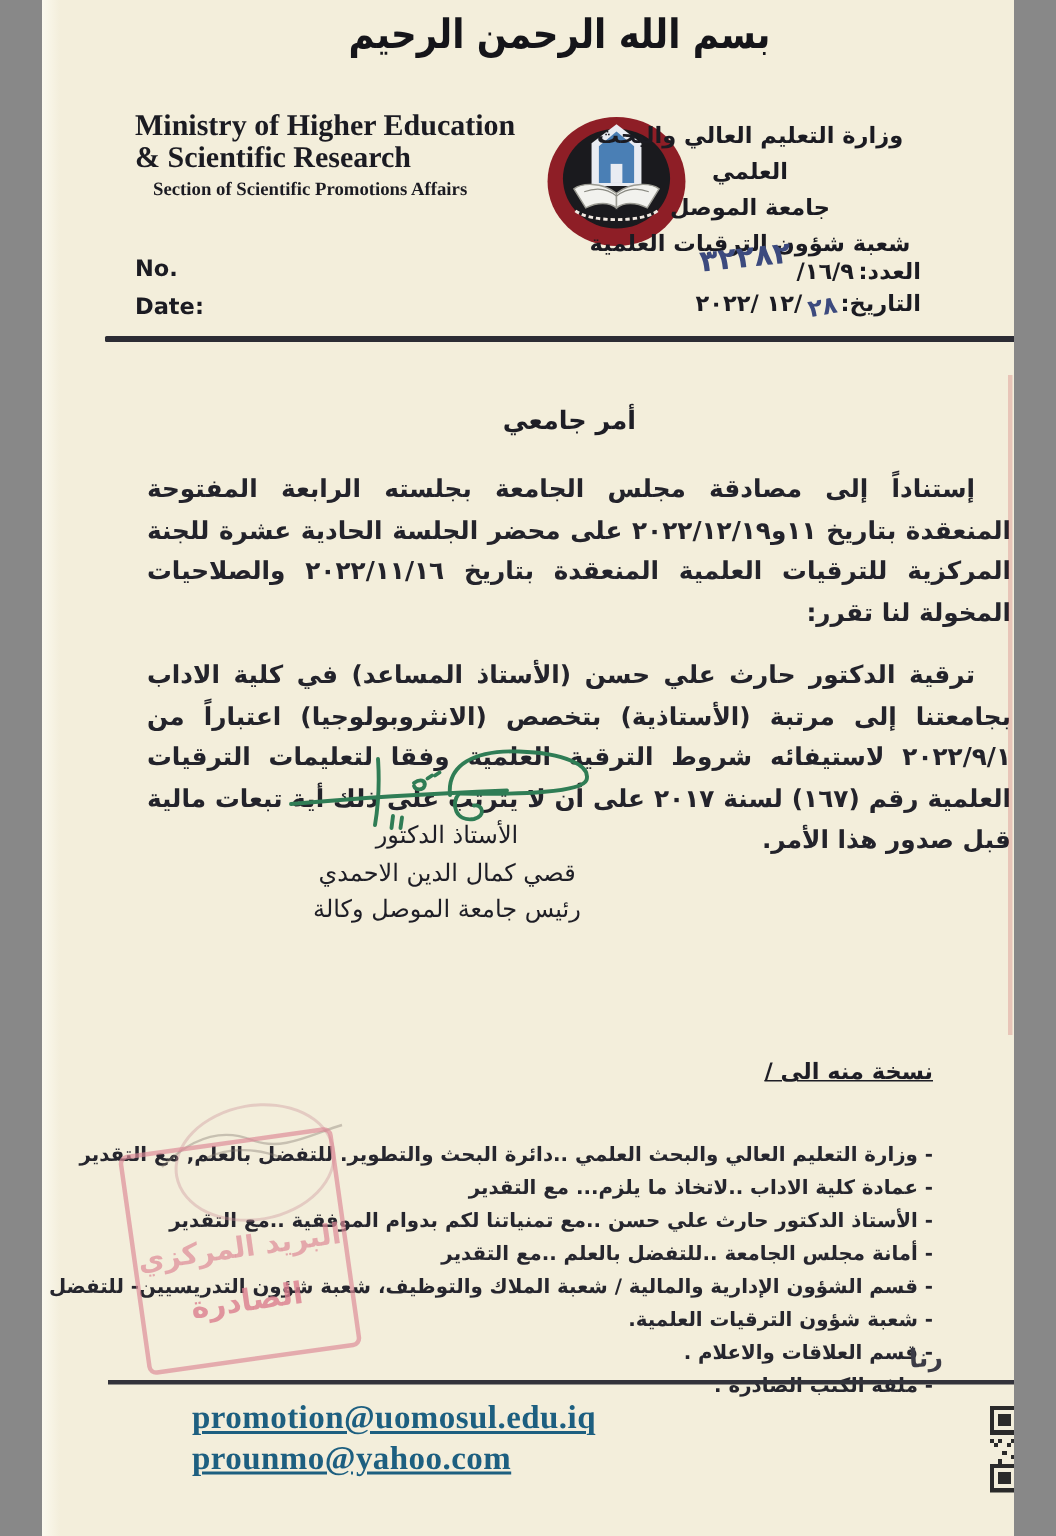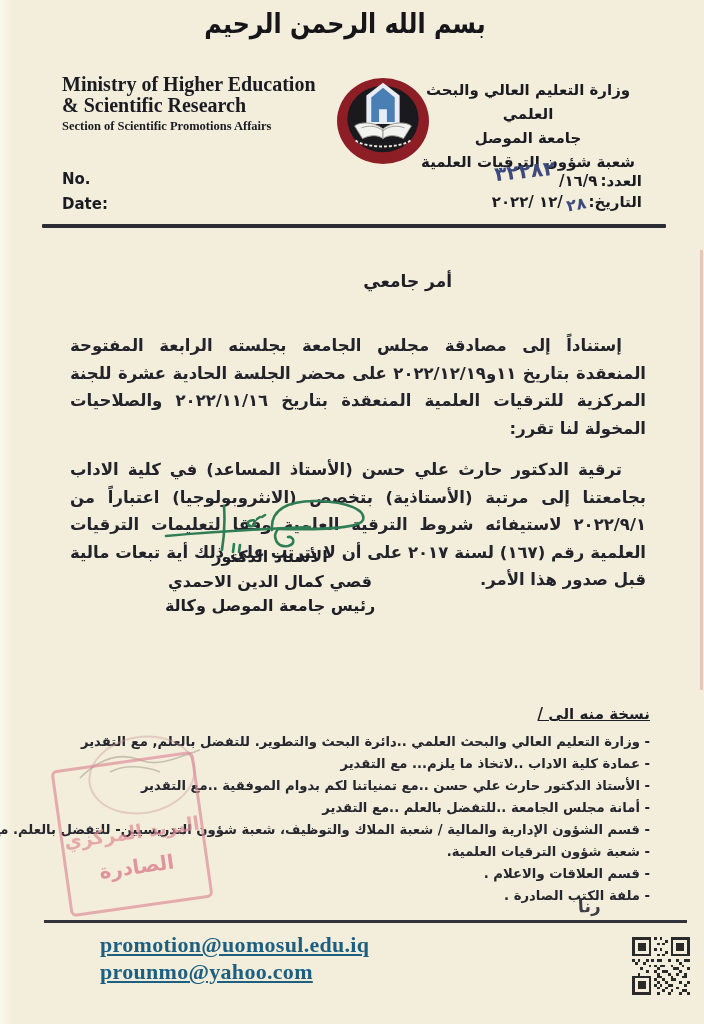--- a/index.html
+++ b/index.html
@@ -1,55 +1,55 @@
 <!DOCTYPE html>
 <html><head>
 <meta charset="utf-8">
 <style>
   html,body{margin:0;padding:0;background:#888;}
   .page{
-    position:relative;width:704px;height:1024px;margin:0 auto;
+    position:relative;width:648px;height:1024px;margin:0 auto;
     background:#f3eedb;
     background-image:linear-gradient(90deg,#fbf9ee 0,#f3eedb 12px),linear-gradient(180deg,#f6f2e2 0,#f3eedb 40px);
     overflow:hidden;
     font-family:"DejaVu Sans",sans-serif;color:#26262e;
   }
   .ar{direction:rtl;font-family:"DejaVu Sans",sans-serif;}
   .en{font-family:"Liberation Serif",serif;}
   .abs{position:absolute;}
 
   .bismillah{left:170px;top:8px;width:350px;text-align:center;font-size:27px;font-weight:bold;color:#15151a;transform:scaleX(.88);letter-spacing:-1px;}
 
   .hdr-en{left:62px;top:74px;width:270px;font-weight:bold;color:#1b1b22;}
   .hdr-en .l{font-size:20px;line-height:21px;}
-  .hdr-en .s{font-size:12.5px;line-height:17px;margin-top:2px;}
+  .hdr-en .s{font-size:12.5px;line-height:17px;margin-top:2px;margin-left:12px;}
 
   .hdr-ar{right:56px;top:78px;width:240px;text-align:center;font-weight:bold;font-size:15px;line-height:24px;color:#1b1b22;}
 
   .logo{left:334px;top:76px;width:98px;height:90px;}
 
   .ref-en{left:62px;font-weight:bold;font-size:15px;color:#1b1b22;}
   .ref-ar{right:62px;display:flex;direction:ltr;align-items:flex-end;gap:3px;font-weight:bold;font-size:15px;color:#1b1b22;}
   .digits{unicode-bidi:bidi-override;direction:ltr;}
   .hand{font-size:20px;font-weight:bold;color:#3c4a7e;transform:rotate(-6deg) translateY(-7px);display:inline-block;letter-spacing:2px;}
   .hand2{font-size:16px;font-weight:bold;color:#3c4a7e;transform:rotate(-10deg) translateY(3px);display:inline-block;}
 
   .rule{left:42px;width:624px;top:224px;height:4px;background:#2c2c34;border-radius:1px;}
   .rule2{left:44px;width:643px;top:920px;height:3px;background:#33333b;}
 
   .title{right:252px;top:271px;font-size:17px;font-weight:bold;color:#1e1e26;}
 
-  .body-text{left:70px;width:576px;top:332px;}
+  .body-text{left:70px;width:576px;top:312px;}
   .body-text p{margin:0 0 14px 0;font-size:16.5px;font-weight:bold;line-height:27.5px;text-align:justify;text-align-last:right;text-indent:24px;color:#23232b;}
 
   .sig-svg{left:160px;top:496px;width:220px;height:60px;}
-  .sig-block{left:148px;top:545px;width:244px;text-align:center;font-weight:bold;font-size:16px;line-height:24.5px;color:#1e1e26;}
+  .sig-block{left:148px;top:545px;width:244px;text-align:center;font-weight:normal;font-size:16px;line-height:24.5px;color:#1e1e26;}
 
   .copies-h{right:54px;top:705px;font-size:15px;font-weight:bold;text-decoration:underline;color:#1e1e26;}
-  .copies{right:54px;left:52px;top:731px;direction:rtl;}
+  .copies{right:54px;left:52px;top:760px;direction:rtl;}
   .copies div{font-size:13.2px;font-weight:bold;line-height:22px;color:#26262e;white-space:nowrap;}
 
   .stamp{left:60px;top:760px;width:138px;height:142px;border:3px solid rgba(221,139,152,.75);border-radius:6px;transform:rotate(-8deg);opacity:.9;}
   .stamp .t1{position:absolute;left:0;right:0;top:58px;text-align:center;font-size:19px;font-weight:bold;color:rgba(223,140,153,.8);direction:rtl;}
   .stamp .t2{position:absolute;left:0;right:0;top:92px;text-align:center;font-size:20px;font-weight:bold;color:rgba(219,128,143,.9);direction:rtl;}
   .ghost-circle{left:88px;top:736px;width:104px;height:74px;border:2px solid rgba(205,150,158,.4);border-radius:50%;transform:rotate(-10deg);}
   .scribble{left:70px;top:738px;width:140px;height:60px;}
 
   .rana{left:578px;top:896px;font-size:17px;font-weight:bold;color:#3c3c46;transform:rotate(-3deg);}
 

